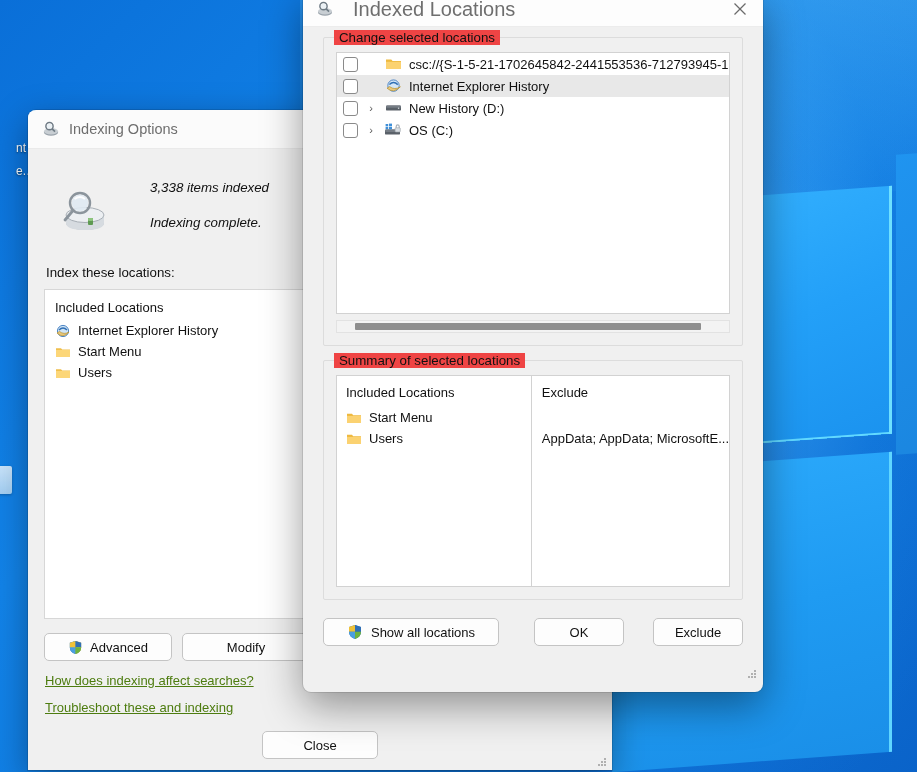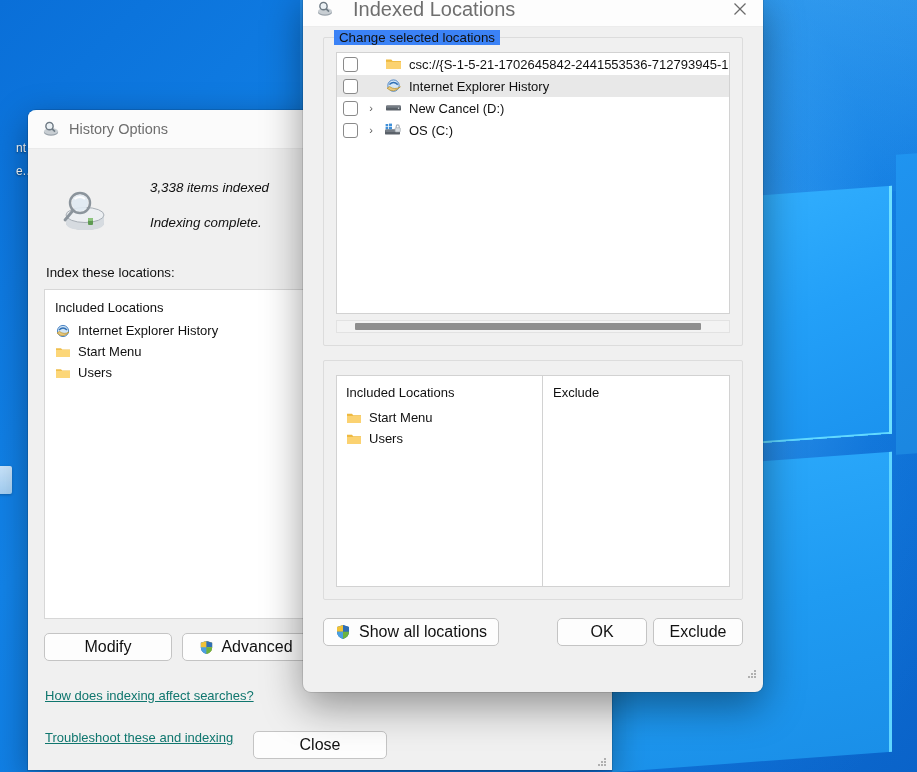--- a/index.html
+++ b/index.html
@@ -149,48 +149,48 @@
   #iw-buttons {
     display: flex;
     gap: 10px;
     margin-top: 14px;
   }
   .win-btn {
     background: #fdfdfd;
     border: 1px solid #c4c4c4;
     border-radius: 5px;
     font-family: "Liberation Sans", sans-serif;
-    font-size: 16px;
+    font-size: 13px;
     color: #111;
     height: 28px;
     display: inline-flex;
     align-items: center;
     justify-content: center;
     cursor: default;
     padding: 0 10px;
     box-sizing: border-box;
   }
   #btn-modify { width: 128px; }
   #btn-advanced { width: 128px; gap: 7px; }
   .iw-link {
     display: block;
     font-size: 13px;
-    color: #0f766e;
+    color: #4d7c0f;
     text-decoration: underline;
-    margin-top: 27px;
+    margin-top: 12px;
     margin-left: 1px;
     cursor: default;
     width: fit-content;
   }
   #iw-close-row {
     position: absolute;
     left: 0; right: 0; bottom: 12px;
     display: flex; justify-content: center;
   }
-  #btn-close { width: 134px; }
+  #btn-close { width: 116px; }
   #iw-grip {
     position: absolute; right: 4px; bottom: 3px;
     width: 12px; height: 12px;
   }
 
   
   #locations-dialog {
     position: absolute;
     left: 303px; top: -8px;
     width: 460px; height: 700px;
@@ -227,21 +227,21 @@
     position: relative;
     border: 1px solid #dcdcdc;
     border-radius: 2px;
     background: transparent;
     margin-bottom: 14px;
     padding: 14px 12px 12px 12px;
   }
   .group > .group-title {
     position: absolute;
     top: -8px; left: 10px;
-    background: #3b82f6;
+    background: #ef4444;
     padding: 0 5px;
     font-size: 13.3px;
     color: #111;
   }
 
   
   #tree {
     background: #fff;
     border: 1px solid #d2d2d2;
     height: 262px;
@@ -331,21 +331,21 @@
     white-space: nowrap;
   }
   .sum-row .lbl { margin-left: 7px; }
   .sum-spacer { height: 21px; }
 
   #ld-buttons {
     display: flex; align-items: center;
     padding: 4px 20px 0 20px;
   }
   #btn-show-all { width: 176px; gap: 8px; }
-  #ld-right-btns { margin-left: auto; display: flex; gap: 6px; }
+  #ld-right-btns { margin-left: auto; display: flex; gap: 29px; }
   #btn-ok, #btn-cancel { width: 90px; }
   #ld-grip {
     position: absolute; right: 5px; bottom: 12px;
     width: 12px; height: 12px;
   }
 
   .ico { display: block; }
 </style>
 </head>
 <body>
@@ -368,21 +368,21 @@
     <div id="iw-titlebar">
       <span>
         <svg class="ico" width="18" height="18" viewBox="0 0 18 18">
           <ellipse cx="9" cy="12.5" rx="7" ry="3.2" fill="#9aa3ab"></ellipse>
           <ellipse cx="9" cy="11.2" rx="7" ry="3.2" fill="#c8ced3"></ellipse>
           <circle cx="7.5" cy="6.2" r="3.6" fill="none" stroke="#6e7a84" stroke-width="1.5"></circle>
           <circle cx="7.5" cy="6.2" r="2.6" fill="#e8eef3" opacity="0.85"></circle>
           <line x1="10.2" y1="8.9" x2="13" y2="11.6" stroke="#6e7a84" stroke-width="1.6"></line>
         </svg>
       </span>
-      <span id="iw-title-text">History Options</span>
+      <span id="iw-title-text">Indexing Options</span>
     </div>
 
     <div id="iw-body">
 
       <div id="iw-status">
         <span>
           <svg class="ico" width="52" height="48" viewBox="0 0 52 48">
             <ellipse cx="27" cy="36" rx="19" ry="7" fill="#b9c0c6"></ellipse>
             <path d="M8 28 L8 36 Q8 43 27 43 Q46 43 46 36 L46 28 Z" fill="#d6dbe0"></path>
             <ellipse cx="27" cy="28" rx="19" ry="7.5" fill="#eceff2"></ellipse>
@@ -432,34 +432,34 @@
             <svg class="ico" width="16" height="14" viewBox="0 0 16 14">
               <path d="M1 3.2 L1 12 L15 12 L15 4.4 L7.2 4.4 L6 3.2 Z" fill="#f0bf4c"></path>
               <path d="M1 5 L15 5 L15 12 L1 12 Z" fill="#fcd678"></path>
             </svg>
           </span>
           <span class="lbl">Users</span>
         </div>
       </div>
 
       <div id="iw-buttons">
-        <div class="win-btn" id="btn-modify">Modify</div>
         <div class="win-btn" id="btn-advanced">
           <span>
             <svg class="ico" width="15" height="15" viewBox="0 0 16 16">
               <path d="M8 1 L14 3 V8 Q14 13 8 15 Q2 13 2 8 V3 Z" fill="#2f6fb5"></path>
               <path d="M8 1 L14 3 V8 Q14 13 8 15 Z" fill="#f0c237"></path>
               <path d="M8 1 L2 3 V8 Q2 13 8 15 Z" fill="#4a9fe0"></path>
               <path d="M8 1 L2 3 V7.8 L8 7.8 Z" fill="#f0c237"></path>
               <path d="M8 1 L14 3 V7.8 L8 7.8 Z" fill="#2f6fb5"></path>
               <path d="M8 7.8 L14 7.8 V8 Q14 13 8 15 Z" fill="#6db33f"></path>
             </svg>
           </span>
           <span>Advanced</span>
         </div>
+        <div class="win-btn" id="btn-modify">Modify</div>
       </div>
 
       <a class="iw-link">How does indexing affect searches?</a>
       <a class="iw-link">Troubleshoot these and indexing</a>
 
       <div id="iw-close-row">
         <div class="win-btn" id="btn-close">Close</div>
       </div>
 
       <span id="iw-grip">
@@ -533,21 +533,21 @@
           <div class="tree-row">
             <span class="tree-cb"></span>
             <span class="tree-chev">›</span>
             <span class="tree-icon">
               <svg class="ico" width="17" height="12" viewBox="0 0 17 12">
                 <rect x="1" y="3.4" width="15" height="5.2" rx="1.2" fill="#5a6169"></rect>
                 <rect x="1" y="3.4" width="15" height="2.4" rx="1.2" fill="#767d85"></rect>
                 <circle cx="13.6" cy="6.2" r="0.8" fill="#cfd4d9"></circle>
               </svg>
             </span>
-            <span class="tree-label">New Cancel (D:)</span>
+            <span class="tree-label">New History (D:)</span>
           </div>
 
           <div class="tree-row">
             <span class="tree-cb"></span>
             <span class="tree-chev">›</span>
             <span class="tree-icon">
               <svg class="ico" width="18" height="14" viewBox="0 0 18 14">
                 <rect x="1" y="6.6" width="15" height="5" rx="1.2" fill="#5a6169"></rect>
                 <rect x="1" y="6.6" width="15" height="2.3" rx="1.2" fill="#767d85"></rect>
                 <g fill="#3f8fd8">
@@ -563,20 +563,21 @@
             <span class="tree-label">OS (C:)</span>
           </div>
         </div>
 
         <div id="tree-scroll">
           <div id="tree-scroll-thumb"></div>
         </div>
       </div>
 
       <div class="group">
+        <span class="group-title">Summary of selected locations</span>
 
         <div id="summary-box">
           <div id="summary-col-included">
             <div class="sum-head">Included Locations</div>
 
             <div class="sum-row">
               <span>
                 <svg class="ico" width="16" height="14" viewBox="0 0 16 14">
                   <path d="M1 2.8 L1 12 L15 12 L15 4.2 L7.2 4.2 L6 2.8 Z" fill="#eeb93f"></path>
                   <path d="M1 4.9 L15 4.9 L15 12 L1 12 Z" fill="#fbd271"></path>
@@ -592,20 +593,21 @@
                   <path d="M1 4.9 L15 4.9 L15 12 L1 12 Z" fill="#fbd271"></path>
                 </svg>
               </span>
               <span class="lbl">Users</span>
             </div>
           </div>
 
           <div id="summary-col-exclude">
             <div class="sum-head">Exclude</div>
             <div class="sum-spacer"></div>
+            <div class="sum-row">AppData; AppData; MicrosoftE...</div>
           </div>
         </div>
       </div>
     </div>
 
     <div id="ld-buttons">
       <div class="win-btn" id="btn-show-all">
         <span>
           <svg class="ico" width="16" height="16" viewBox="0 0 16 16">
             <path d="M8 1 L14 3 V8 Q14 13 8 15 Q2 13 2 8 V3 Z" fill="#2f6fb5"></path>

